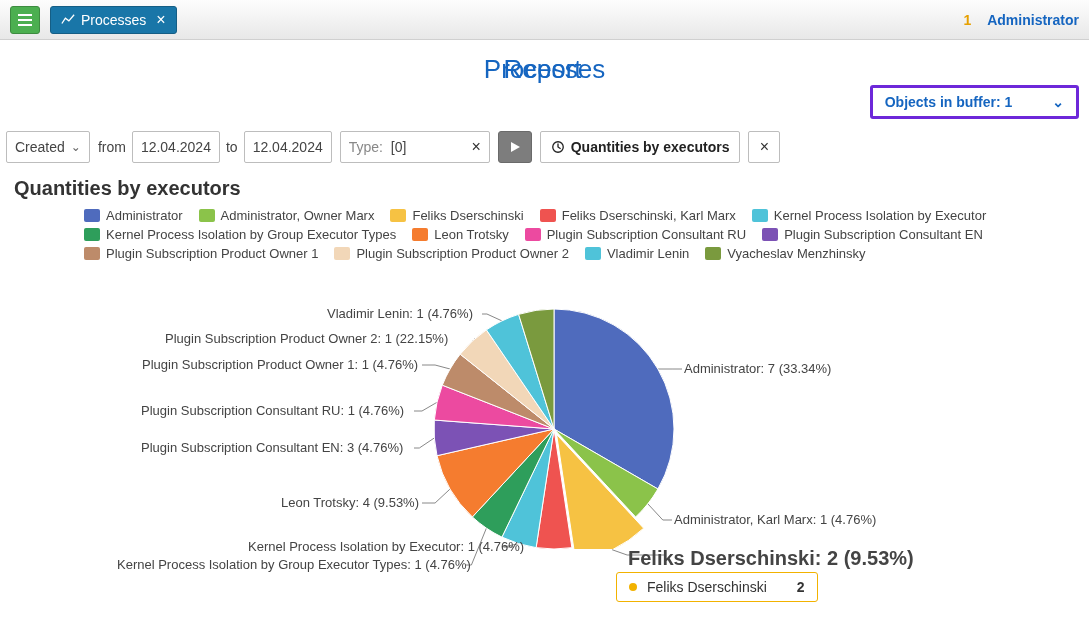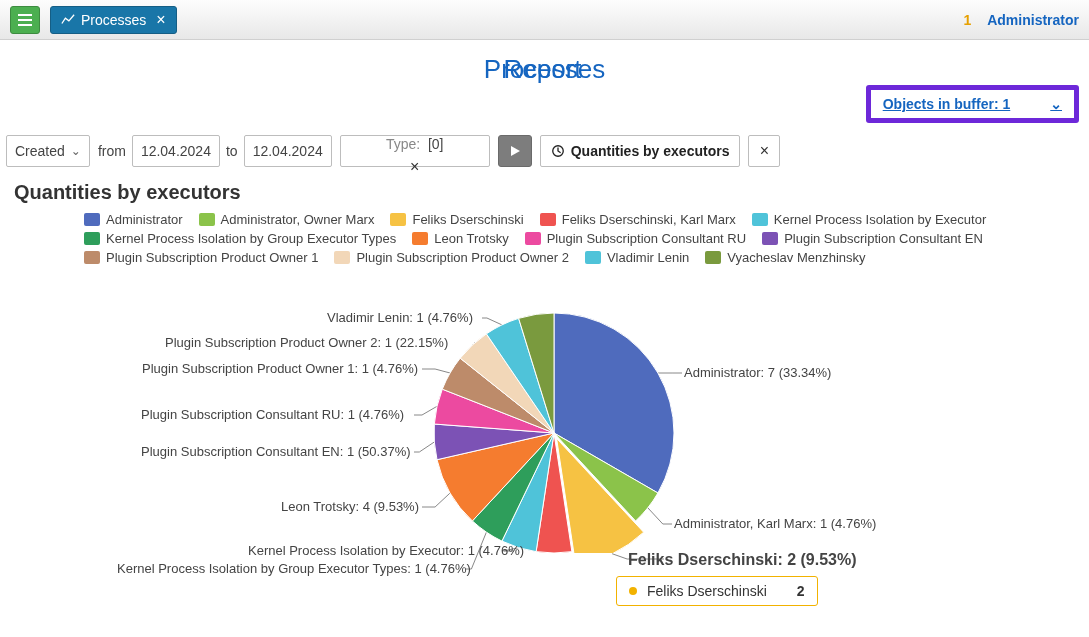--- a/index.html
+++ b/index.html
@@ -55,52 +55,51 @@
   .report-link {
     color: #1565c0; font-size: 26px; font-weight: 400;
     cursor: pointer; padding-left: 2px;
   }
   .page-title {
     color: #1565c0; font-size: 26px; font-weight: 400;
     position: absolute; left: 50%; transform: translateX(-50%);
   }
   .buffer-btn {
     margin-left: auto;
-    border: 5px solid #6d28d9;
+    border: 3px solid #6d28d9;
     border-radius: 3px;
     padding: 6px 12px;
     color: #1565c0;
     font-weight: 700;
     display: flex; align-items: center; gap: 40px;
     cursor: pointer;
-    text-decoration: underline;
   }
   .buffer-btn .chev { font-size: 14px; color: #1565c0; }
 
   .filterbar {
     display: flex; align-items: center;
     gap: 8px;
     padding: 0 6px 10px 6px;
   }
   .fcontrol {
     border: 1px solid #bdbdbd;
     border-radius: 2px;
     background: #fff;
     height: 32px;
     display: flex; align-items: center;
-    padding: 0 8px;
+    padding: 13px 8px;
     gap: 6px;
     font-size: 14px;
     color: #444;
   }
   .fcontrol.select { cursor: pointer; }
   .fcontrol .chev { font-size: 12px; color: #666; }
   .date-group { display: flex; align-items: center; gap: 6px; }
   .date-label { color: #444; }
-  .type-box { min-width: 150px; justify-content: space-between; cursor: pointer; flex-direction: column;}
+  .type-box { min-width: 150px; justify-content: space-between; cursor: pointer;}
   .type-label-dim { color: #888; }
   .type-close { color: #333; cursor: pointer; font-size: 16px; }
   .play-btn {
     width: 34px; height: 32px;
     background: #7d7d7d;
     border: 1px solid #6a6a6a;
     border-radius: 3px;
     display: flex; align-items: center; justify-content: center;
     cursor: pointer;
   }
@@ -140,21 +139,21 @@
     position: absolute;
     left: 420px; top: 30px;
     width: 240px; height: 240px;
   }
   .pie-label {
     position: absolute;
     font-size: 13px;
     color: #444;
     white-space: nowrap;
   }
-  .pie-label.bold { font-weight: 700; font-size: 16px; }
+  .pie-label.bold { font-weight: 700; font-size: 20px; }
   .ll0 { left: 670px; top: 82px; }
   .ll1 { left: 660px; top: 233px; }
   .ll2 { left: 614px; top: 268px; }
   .ll3 { left: 103px; top: 278px; }
   .ll4 { left: 234px; top: 260px; }
   .ll5 { left: 267px; top: 216px; }
   .ll6 { left: 127px; top: 161px; }
   .ll7 { left: 127px; top: 124px; }
   .ll8 { left: 128px; top: 78px; }
   .ll9 { left: 151px; top: 52px; }
@@ -331,21 +330,21 @@
           <path d="M 120 120 L 84.62937907069134 5.331263305663157 A 120 120 0 0 1 119.99999999999987 0 Z" fill="#7a9a3e" stroke="#fff" stroke-width="1"></path>
         </svg>
     </div>
 
     <div class="pie-label ll0" id="lbl0">Administrator: 7 (33.34%)</div>
     <div class="pie-label ll1" id="lbl1">Administrator, Karl Marx: 1 (4.76%)</div>
     <div class="pie-label bold ll2" id="lbl2">Feliks Dserschinski: 2 (9.53%)</div>
     <div class="pie-label ll3" id="lbl3">Kernel Process Isolation by Group Executor Types: 1 (4.76%)</div>
     <div class="pie-label ll4" id="lbl4">Kernel Process Isolation by Executor: 1 (4.76%)</div>
     <div class="pie-label ll5" id="lbl5">Leon Trotsky: 4 (9.53%)</div>
-    <div class="pie-label ll6" id="lbl6">Plugin Subscription Consultant EN: 1 (50.37%)</div>
+    <div class="pie-label ll6" id="lbl6">Plugin Subscription Consultant EN: 3 (4.76%)</div>
     <div class="pie-label ll7" id="lbl7">Plugin Subscription Consultant RU: 1 (4.76%)</div>
     <div class="pie-label ll8" id="lbl8">Plugin Subscription Product Owner 1: 1 (4.76%)</div>
     <div class="pie-label ll9" id="lbl9">Plugin Subscription Product Owner 2: 1 (22.15%)</div>
     <div class="pie-label ll10" id="lbl10">Vladimir Lenin: 1 (4.76%)</div>
 
     <div class="tooltip">
       <span class="dot"></span>
       <span>Feliks Dserschinski</span>
       <span class="tval">2</span>
     </div>

